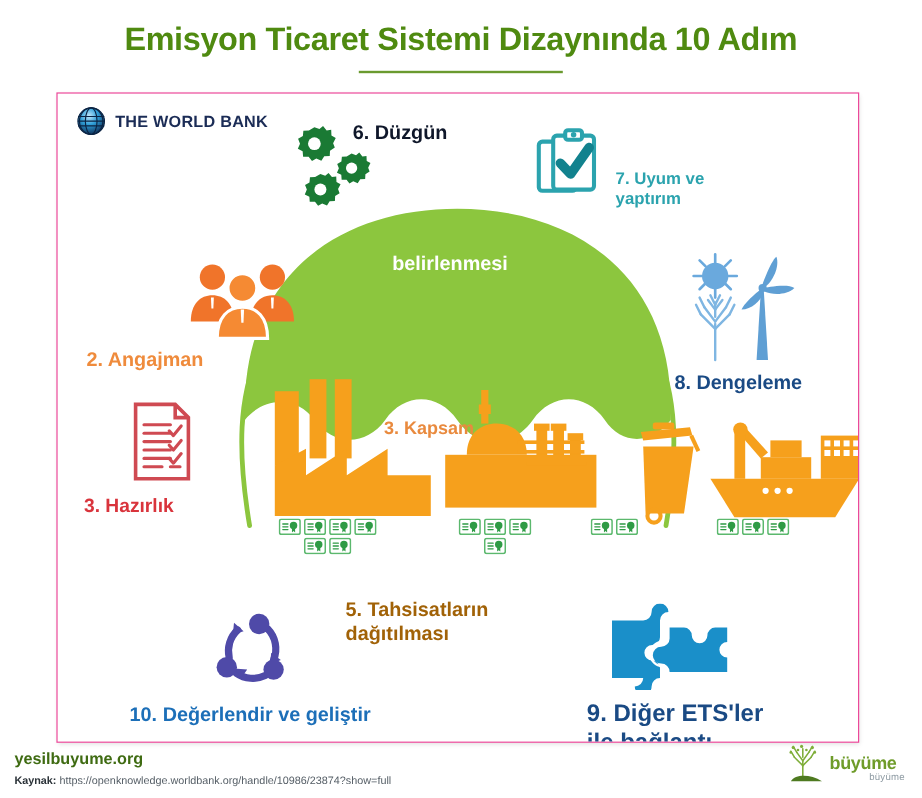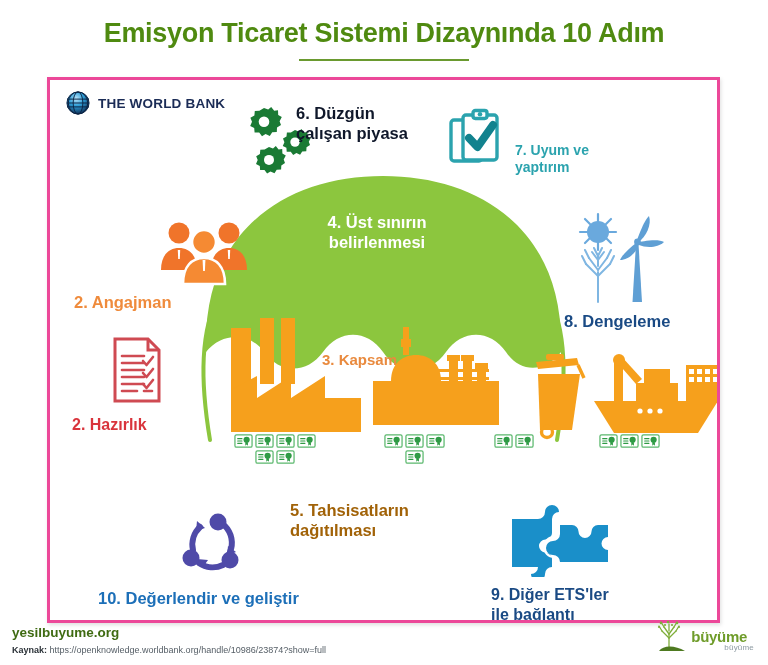--- a/index.html
+++ b/index.html
@@ -22,21 +22,21 @@
   .title-rule{
     position:absolute;left:50%;top:59px;transform:translateX(-50%);
     width:170px;height:2px;background:#6a9a2f;
   }
 
   
   .card{
     position:absolute;left:47px;top:77px;
     width:667px;height:540px;
     background:#ffffff;
-    border:3px solid #ec4899;
+    border:1px solid #ec4899;
     box-shadow:1px 2px 4px rgba(0,0,0,.13);
     overflow:hidden;
   }
 
   
   .wb{position:absolute;left:15px;top:10px;display:flex;align-items:center;gap:7px;}
   .wb-text{font-size:13.5px;font-weight:bold;color:#1b2c56;letter-spacing:.2px;}
 
   
   .dome-wrap{position:absolute;left:0;top:0;width:667px;height:540px;pointer-events:none;}
@@ -117,21 +117,20 @@
                C495 293 470 293 456 272
                C440 249 412 249 396 272
                C379 296 349 296 333 272
                C317 249 289 249 273 272
                C257 294 230 294 214 272
                C200 252 172 252 156 272
                Z" fill="#8cc63e"></path>
     </svg>
 
     <div class="lbl white" style="left:212px;top:132px;font-size:16.5px;width:230px;text-align:center;">
-      <div>4. Üst sınırın</div>
       <div>belirlenmesi</div>
     </div>
 
     <svg class="ico" style="left:193px;top:27px;" width="78" height="78" viewBox="0 0 78 78">
       <g fill="#1a7a34">
         <g transform="translate(21,18)">
           <path d="M0,-17 L4.2,-15.4 L7.2,-18 L10.2,-14.2 L14,-14.8 L14.2,-10 L17.8,-8 L15.6,-3.7 L17,0 L13,2.6 L12.8,7 L8.2,7.2 L5.8,11 L1.6,9 L-2,11.2 L-4.8,7.6 L-9.4,7.6 L-9.8,3.1 L-13.8,1 L-12,-3.2 L-13.6,-7.3 L-9.6,-9.6 L-9.2,-14 L-4.6,-14.2 Z"></path>
           <circle cx="0" cy="-3.3" r="5.3" fill="#ffffff"></circle>
         </g>
         <g transform="translate(52,38)">
@@ -140,21 +139,20 @@
         </g>
         <g transform="translate(26,56)">
           <path d="M0,-16 L4,-14.5 L6.8,-16.9 L9.6,-13.4 L13.2,-13.9 L13.4,-9.4 L16.8,-7.5 L14.7,-3.5 L16,0 L12.3,2.4 L12.1,6.6 L7.7,6.8 L5.5,10.3 L1.5,8.5 L-1.9,10.5 L-4.5,7.1 L-8.9,7.1 L-9.2,2.9 L-13,1 L-11.3,-3 L-12.8,-6.8 L-9.1,-9 L-8.7,-13.2 L-4.4,-13.4 Z"></path>
           <circle cx="0" cy="-3.1" r="5" fill="#ffffff"></circle>
         </g>
       </g>
     </svg>
 
     <div class="lbl green-lt" style="left:246px;top:23px;font-size:16.5px;">
       <div>6. Düzgün</div>
-      <div>çalışan piyasa</div>
     </div>
 
     <svg class="ico" style="left:397px;top:27px;" width="60" height="68" viewBox="0 0 60 68">
       <g fill="none" stroke="#2ba3ae" stroke-width="3.4">
         <rect x="4" y="13" width="31" height="41" rx="3"></rect>
         <rect x="16" y="8" width="34" height="45" rx="3" fill="#ffffff"></rect>
         <rect x="26" y="3.5" width="14" height="8" rx="2.4" fill="#ffffff"></rect>
       </g>
       <circle cx="33" cy="7.2" r="2.3" fill="#2ba3ae"></circle>
       <path d="M22 31 L30.5 40 L46 18" fill="none" stroke="#12828e" stroke-width="8" stroke-linecap="round" stroke-linejoin="round"></path>
@@ -197,21 +195,21 @@
           <path d="M12 55 H27"></path>
         <path d="M34 55 H42"></path>
       </g>
       <g fill="none" stroke="#cf4a52" stroke-width="2.6" stroke-linecap="round" stroke-linejoin="round">
         <path d="M33 25 L36.5 29 L43 21"></path>
         <path d="M33 37 L36.5 41 L43 33"></path>
         <path d="M33 48 L36.5 52 L43 44"></path>
       </g>
     </svg>
 
-    <div class="lbl red" style="left:22px;top:335px;font-size:16px;">2. Hazırlık</div>
+    <div class="lbl red" style="left:22px;top:335px;font-size:16px;">3. Hazırlık</div>
 
     <svg class="ico" style="left:179px;top:232px;" width="135" height="126" viewBox="0 0 135 126">
       <g fill="#f6a01c">
         <rect x="2" y="16" width="20" height="62"></rect>
         <rect x="31" y="6" width="14" height="66"></rect>
         <rect x="52" y="6" width="14" height="66"></rect>
         <path d="M2 78 L2 120 L132 120 L132 86 L96 86 L96 64 L62 86 L62 64 L28 86 L28 64 Z"></path>
       </g>
     </svg>
 
@@ -490,35 +488,35 @@
       <g fill="#4f4aa8">
         <path d="M51 38 L59 44 L50 48 Z"></path>
         <path d="M26 59 L20 51 L31 52 Z"></path>
         <path d="M19 23 L20 13 L28 20 Z"></path>
         <circle cx="41" cy="14" r="8.5"></circle>
         <circle cx="14" cy="50" r="8.5"></circle>
         <circle cx="53" cy="52" r="8.5"></circle>
       </g>
     </svg>
 
-    <div class="lbl blue" style="left:48px;top:508px;font-size:16.5px;">10. Değerlendir ve geliştir</div>
+    <div class="lbl blue" style="left:60px;top:508px;font-size:16.5px;">10. Değerlendir ve geliştir</div>
 
     <svg class="ico" style="left:454px;top:425px;" width="108" height="72" viewBox="0 0 108 72">
       <g fill="#1a8fc9">
         <path d="M8 14 H34 A7 7 0 0 0 41 7 A7 7 0 0 1 55 7 A7 7 0 0 0 48 14 V28
                  A6.5 6.5 0 0 1 41.5 34.5 A6.5 6.5 0 0 0 41.5 47.5 A6.5 6.5 0 0 1 48 54
                  V62 A7 7 0 0 0 41 69 A7 7 0 0 1 27 69 A7 7 0 0 0 34 62 H8 Z"></path>
         <path d="M56 20 H68 A6.5 6.5 0 0 1 74.5 26.5 A6.5 6.5 0 0 0 87.5 26.5 A6.5 6.5 0 0 1 94 20 H104
                  V32 A6.5 6.5 0 0 0 97.5 38.5 A6.5 6.5 0 0 0 104 45 V57 H56
                  A7 7 0 0 0 49 50 A7 7 0 0 1 49 36 A7 7 0 0 0 56 29 Z"></path>
       </g>
       <path d="M50 32 A7 7 0 0 0 50 52" fill="none" stroke="#ffffff" stroke-width="2"></path>
     </svg>
 
-    <div class="lbl navy" style="left:441px;top:505px;font-size:16px;">
+    <div class="lbl navy" style="left:441px;top:505px;font-size:20px;">
       <div>9. Diğer ETS'ler</div>
       <div>ile bağlantı</div>
     </div>
 
   </div>
 
   <div class="foot-site">yesilbuyume.org</div>
   <div class="foot-src">
     <b>Kaynak:</b>
     <span>https://openknowledge.worldbank.org/handle/10986/23874?show=full</span>

